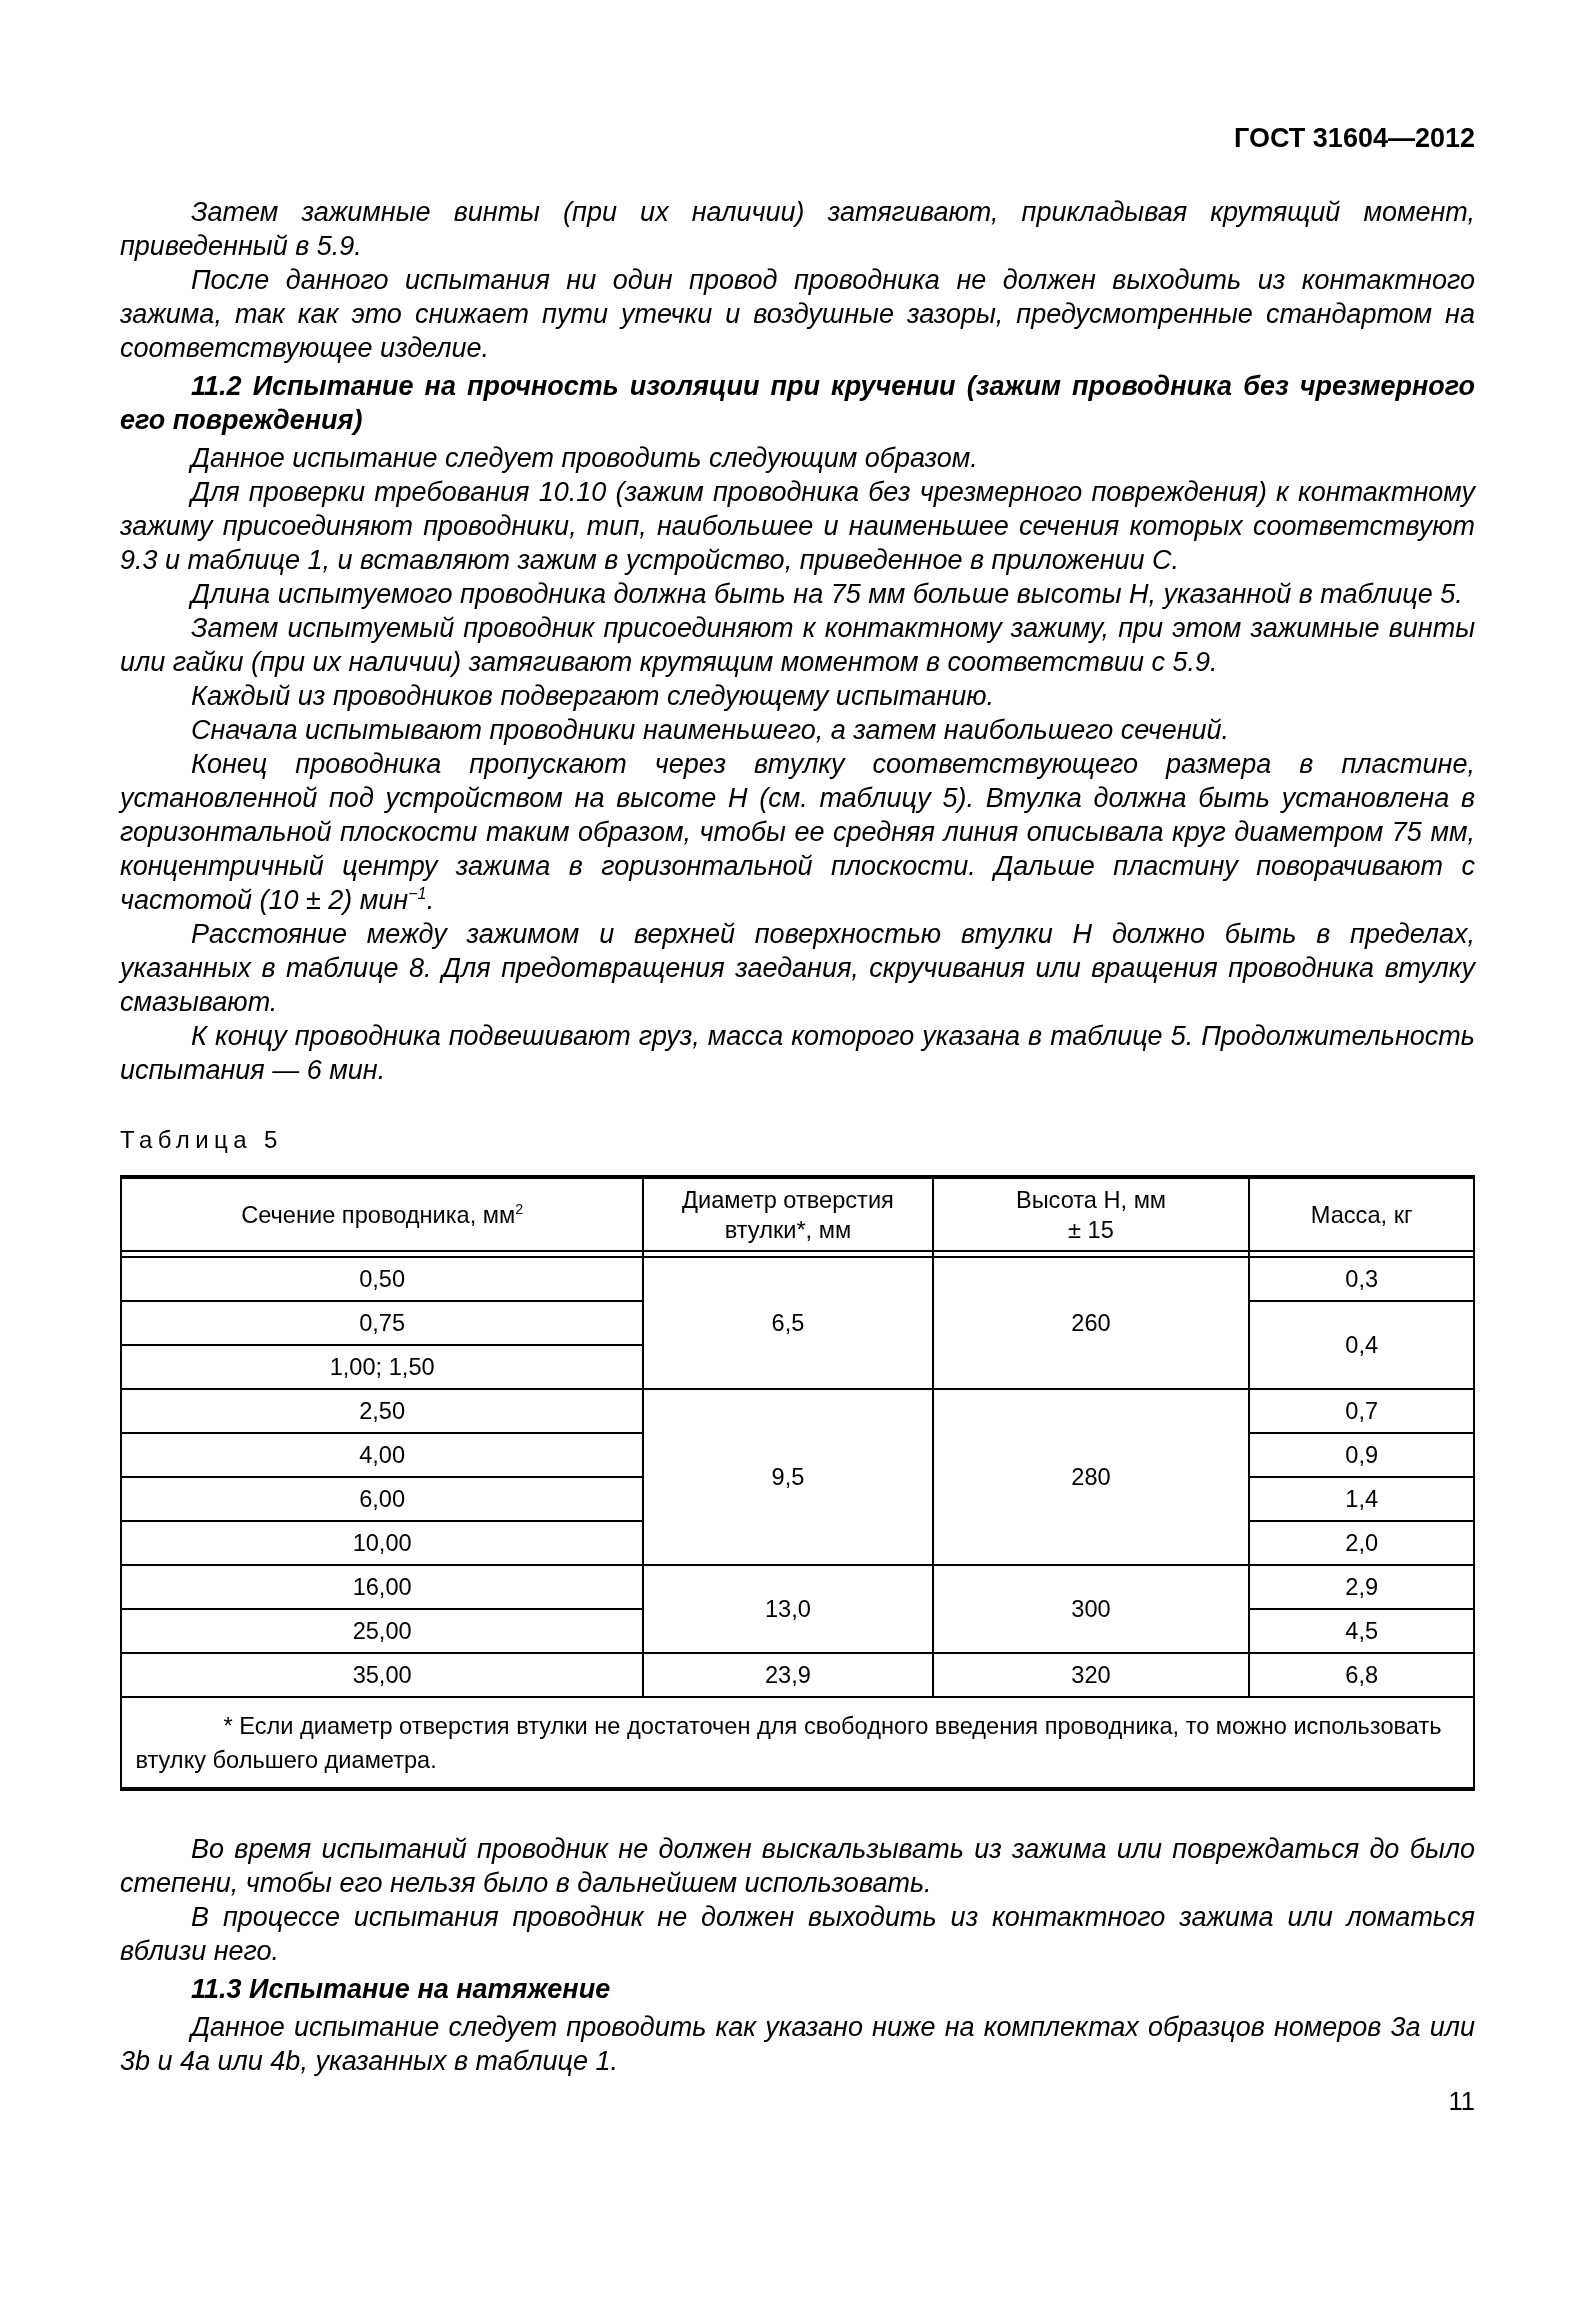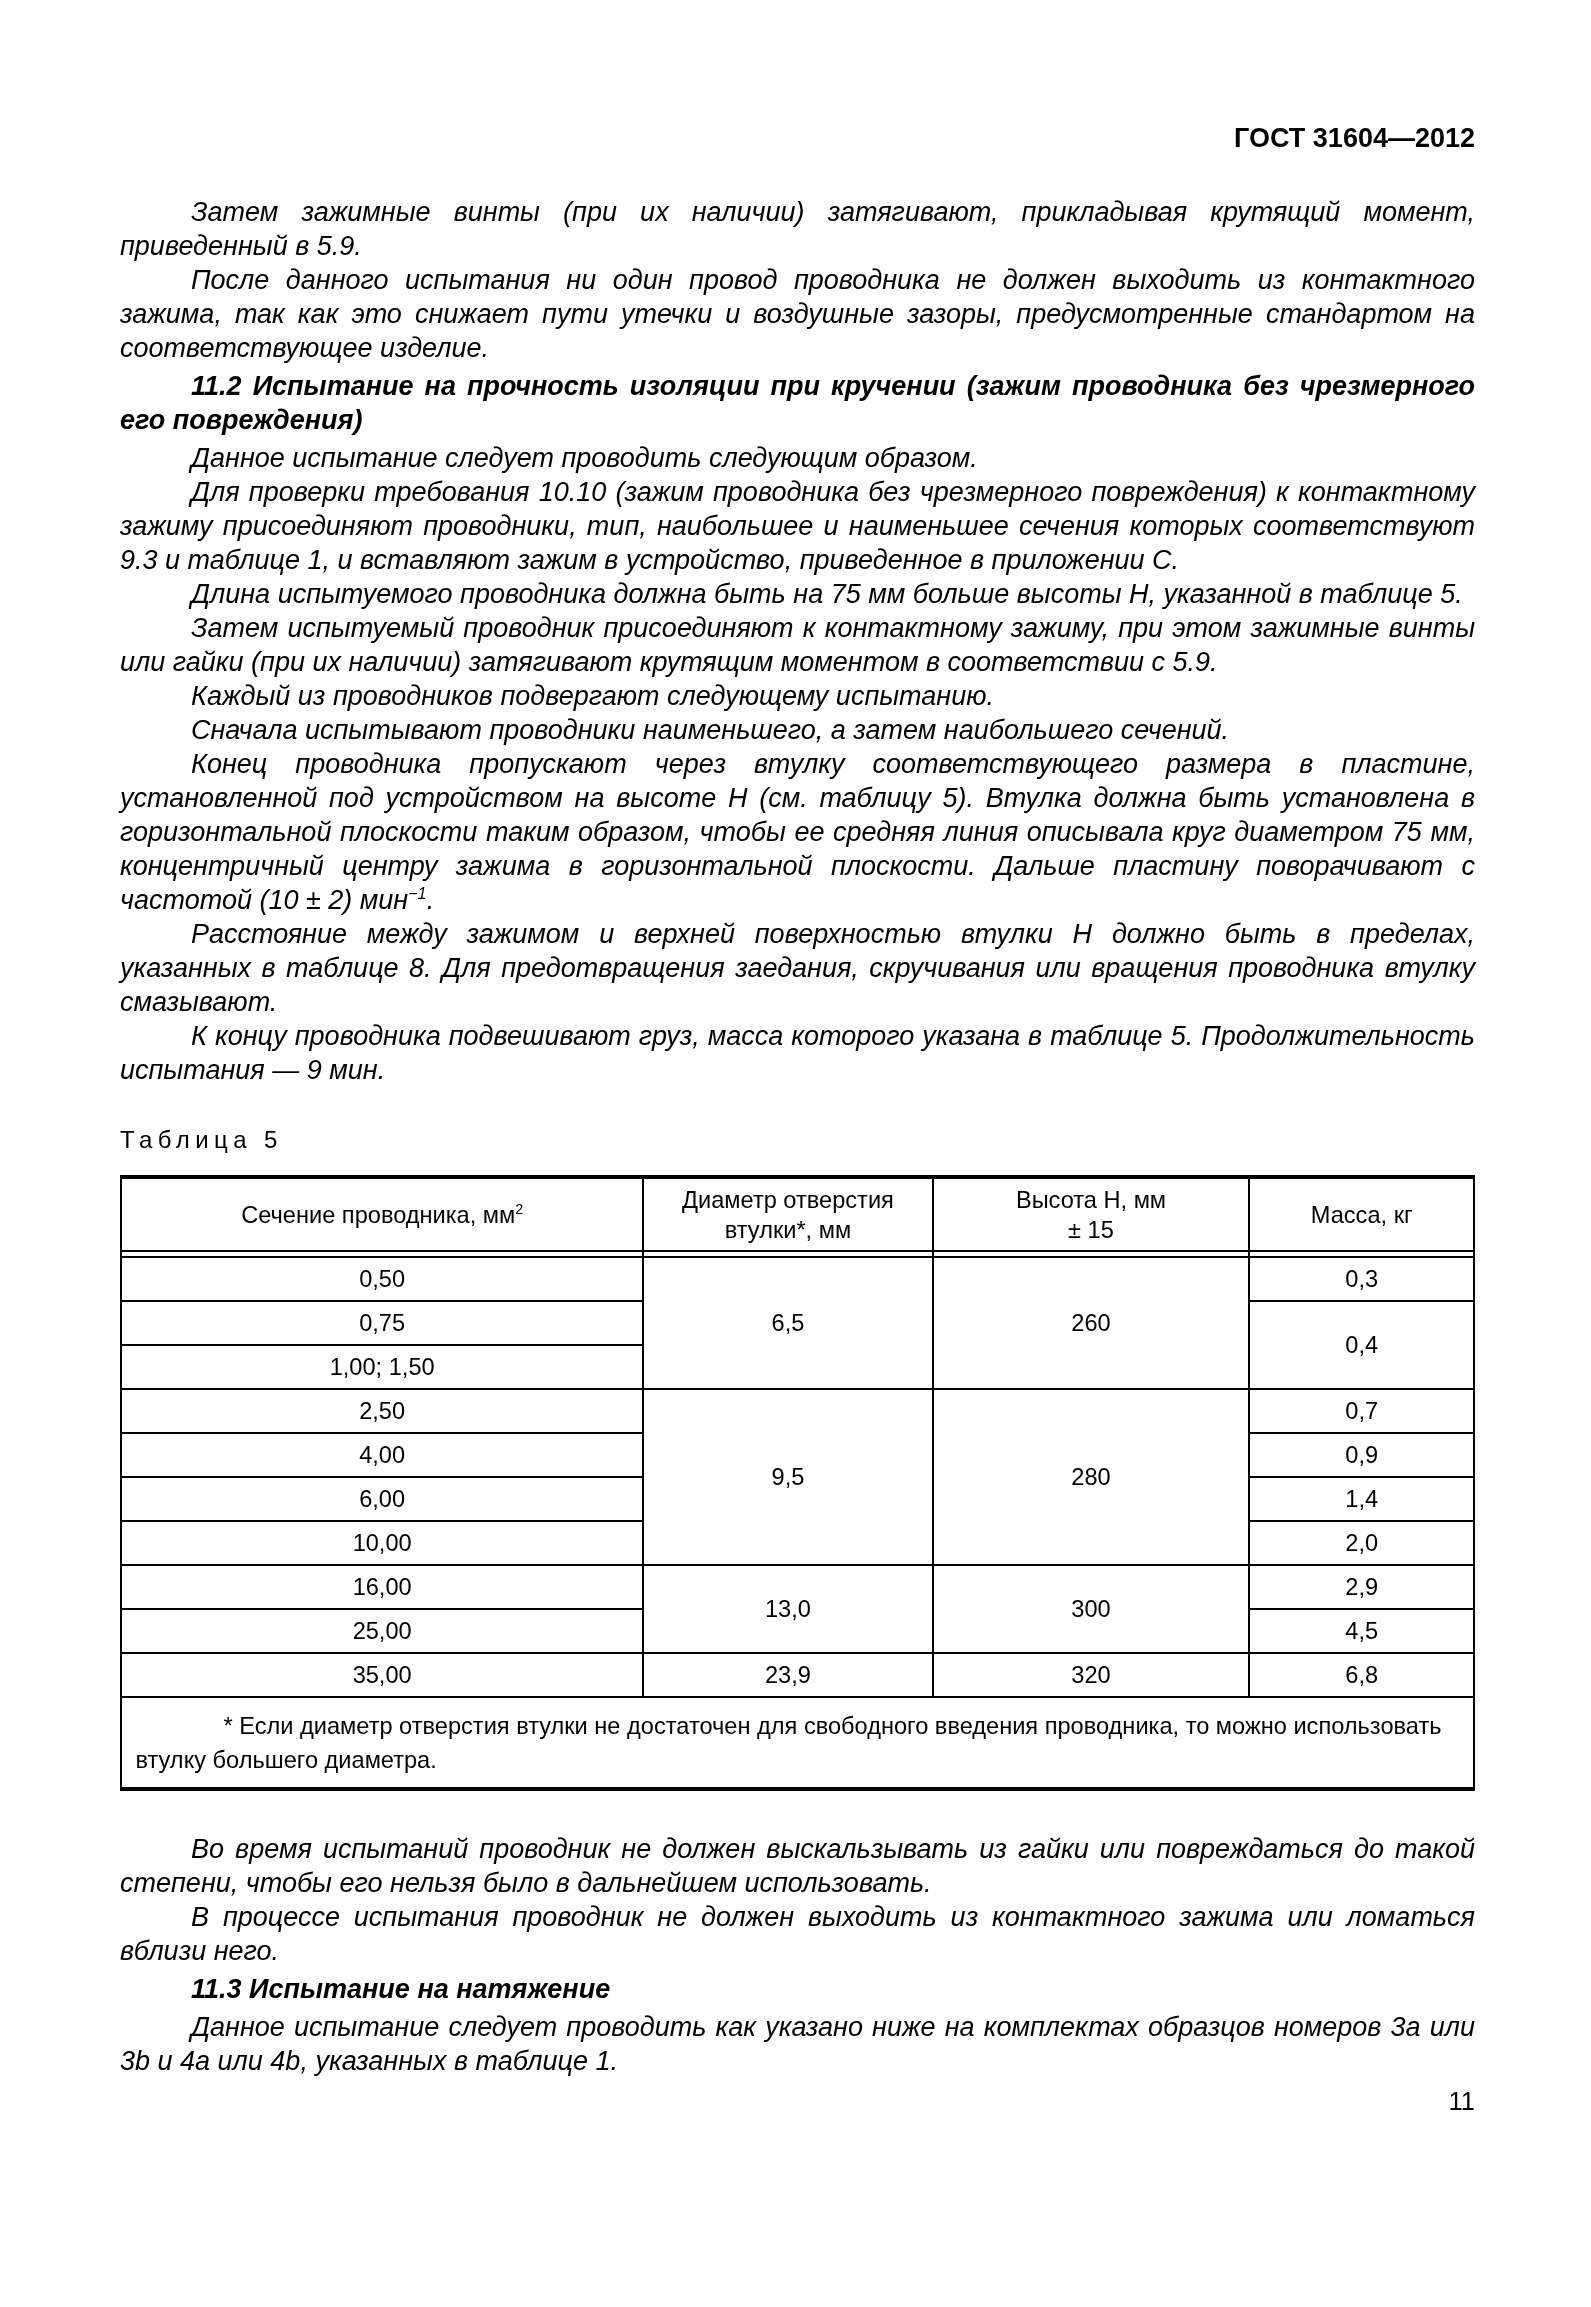--- a/index.html
+++ b/index.html
@@ -35,21 +35,21 @@
   <p>После данного испытания ни один провод проводника не должен выходить из контактного зажима, так как это снижает пути утечки и воздушные зазоры, предусмотренные стандартом на соответствующее изделие.</p>
   <p class="heading">11.2 Испытание на прочность изоляции при кручении (зажим проводника без чрезмерного его повреждения)</p>
   <p>Данное испытание следует проводить следующим образом.</p>
   <p>Для проверки требования 10.10 (зажим проводника без чрезмерного повреждения) к контактному зажиму присоединяют проводники, тип, наибольшее и наименьшее сечения которых соответствуют 9.3 и таблице 1, и вставляют зажим в устройство, приведенное в приложении С.</p>
   <p>Длина испытуемого проводника должна быть на 75 мм больше высоты Н, указанной в таблице 5.</p>
   <p>Затем испытуемый проводник присоединяют к контактному зажиму, при этом зажимные винты или гайки (при их наличии) затягивают крутящим моментом в соответствии с 5.9.</p>
   <p>Каждый из проводников подвергают следующему испытанию.</p>
   <p>Сначала испытывают проводники наименьшего, а затем наибольшего сечений.</p>
   <p><span>Конец проводника пропускают через втулку соответствующего размера в пластине, установленной под устройством на высоте Н (см. таблицу 5). Втулка должна быть установлена в горизонтальной плоскости таким образом, чтобы ее средняя линия описывала круг диаметром 75 мм, концентричный центру зажима в горизонтальной плоскости. Дальше пластину поворачивают с частотой (10 ± 2) мин</span><sup>−1</sup><span>.</span></p>
   <p>Расстояние между зажимом и верхней поверхностью втулки Н должно быть в пределах, указанных в таблице 8. Для предотвращения заедания, скручивания или вращения проводника втулку смазывают.</p>
-  <p>К концу проводника подвешивают груз, масса которого указана в таблице 5. Продолжительность испытания — 9 мин.</p>
+  <p>К концу проводника подвешивают груз, масса которого указана в таблице 5. Продолжительность испытания — 6 мин.</p>
 </div>
 
 <div class="table-caption">Таблица 5</div>
 
 <table class="t5">
   <tbody>
       <tr>
     <th class="col1"><span>Сечение проводника, мм</span><sup>2</sup></th>
     <th class="col2"><span>Диаметр отверстия</span><br><span>втулки*, мм</span></th>
     <th class="col3"><span>Высота Н, мм</span><br><span>± 15</span></th>
@@ -113,20 +113,20 @@
     <td>6,8</td>
   </tr>
 
   <tr>
     <td colspan="4" class="note"><span class="ind"></span><span>* Если диаметр отверстия втулки не достаточен для свободного введения проводника, то можно использовать втулку большего диаметра.</span></td>
   </tr>
 </tbody>
   </table>
 
 <div class="body-text block2">
-  <p>Во время испытаний проводник не должен выскальзывать из гайки или повреждаться до такой степени, чтобы его нельзя было в дальнейшем использовать.</p>
+  <p>Во время испытаний проводник не должен выскальзывать из зажима или повреждаться до было степени, чтобы его нельзя было в дальнейшем использовать.</p>
   <p>В процессе испытания проводник не должен выходить из контактного зажима или ломаться вблизи него.</p>
   <p class="heading">11.3 Испытание на натяжение</p>
   <p>Данное испытание следует проводить как указано ниже на комплектах образцов номеров 3а или 3b и 4а или 4b, указанных в таблице 1.</p>
 </div>
 
 <div class="page-number">11</div>
 
 
 </body></html>

